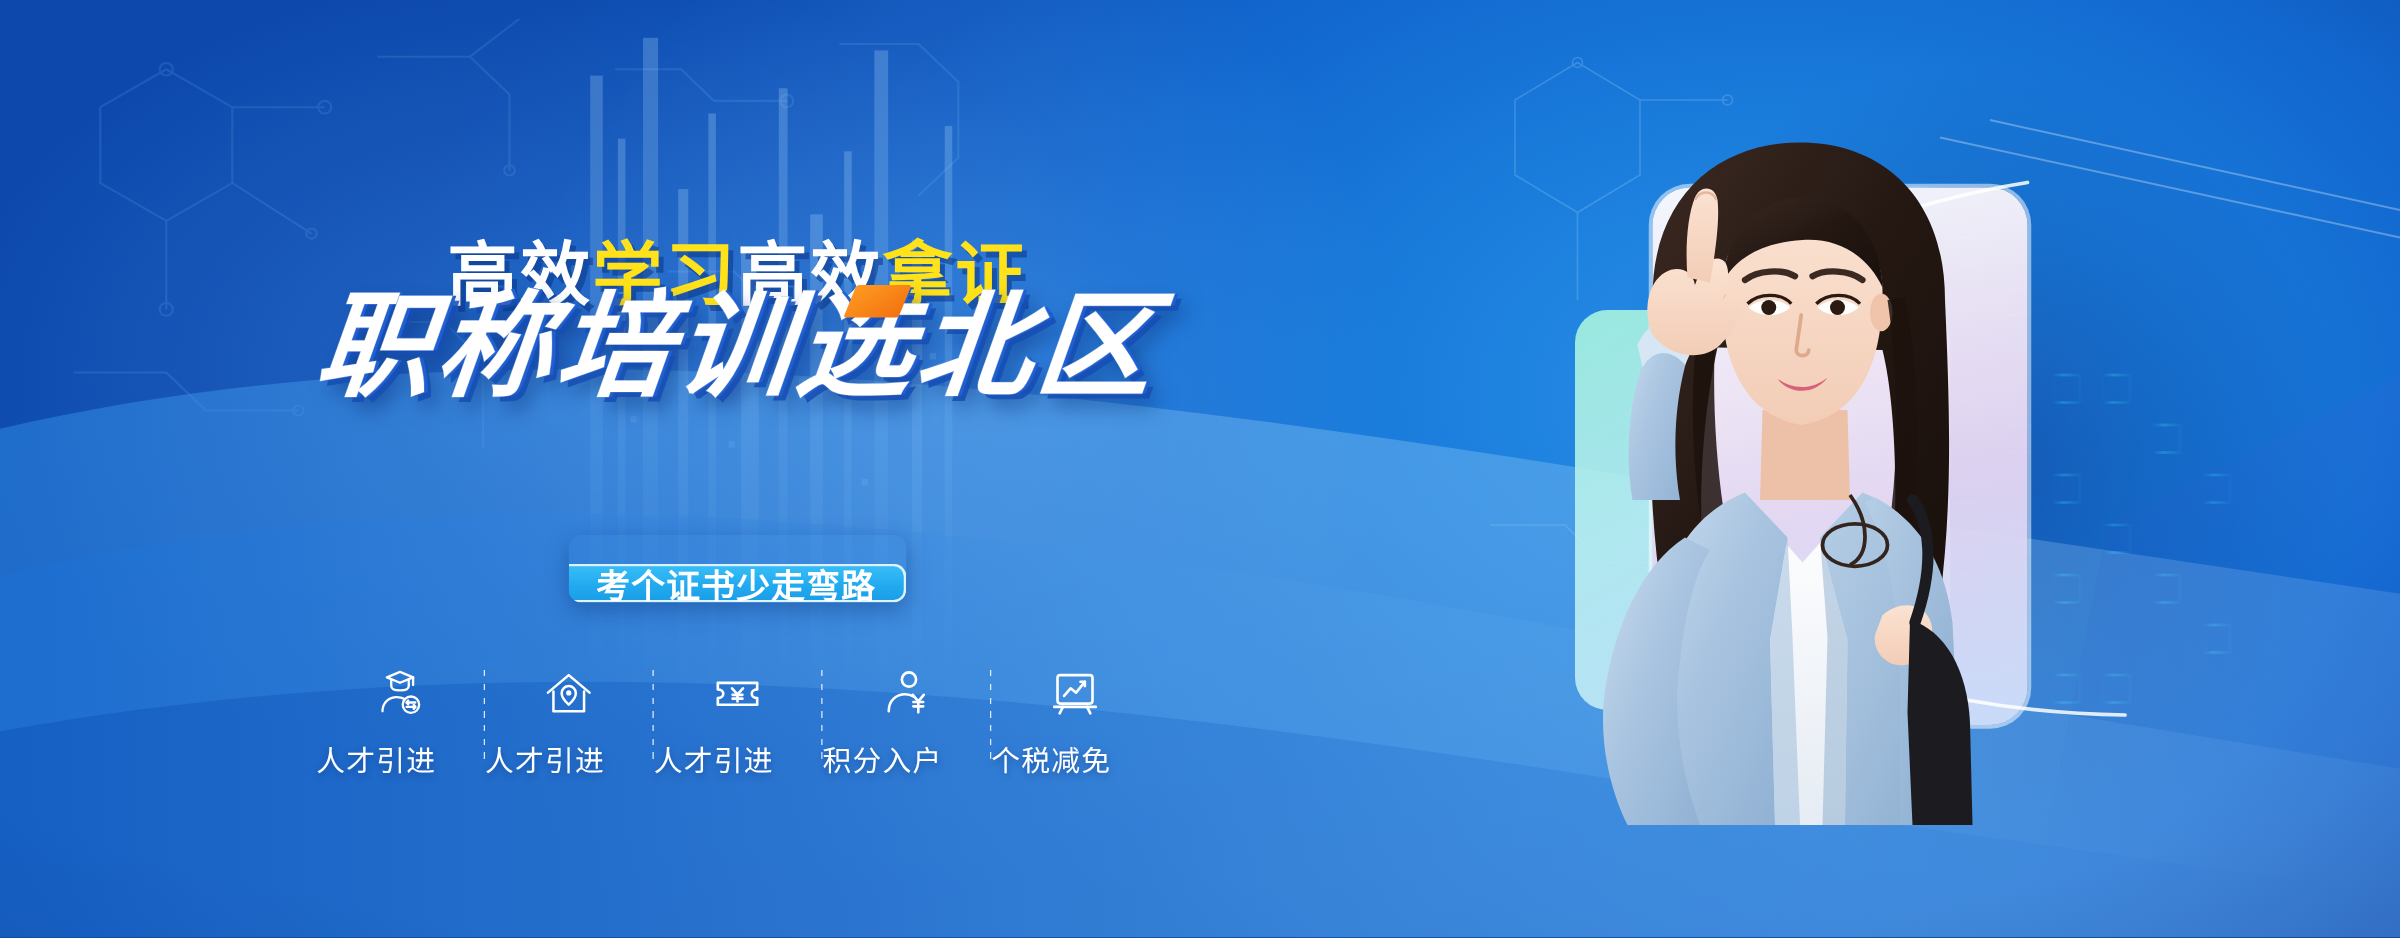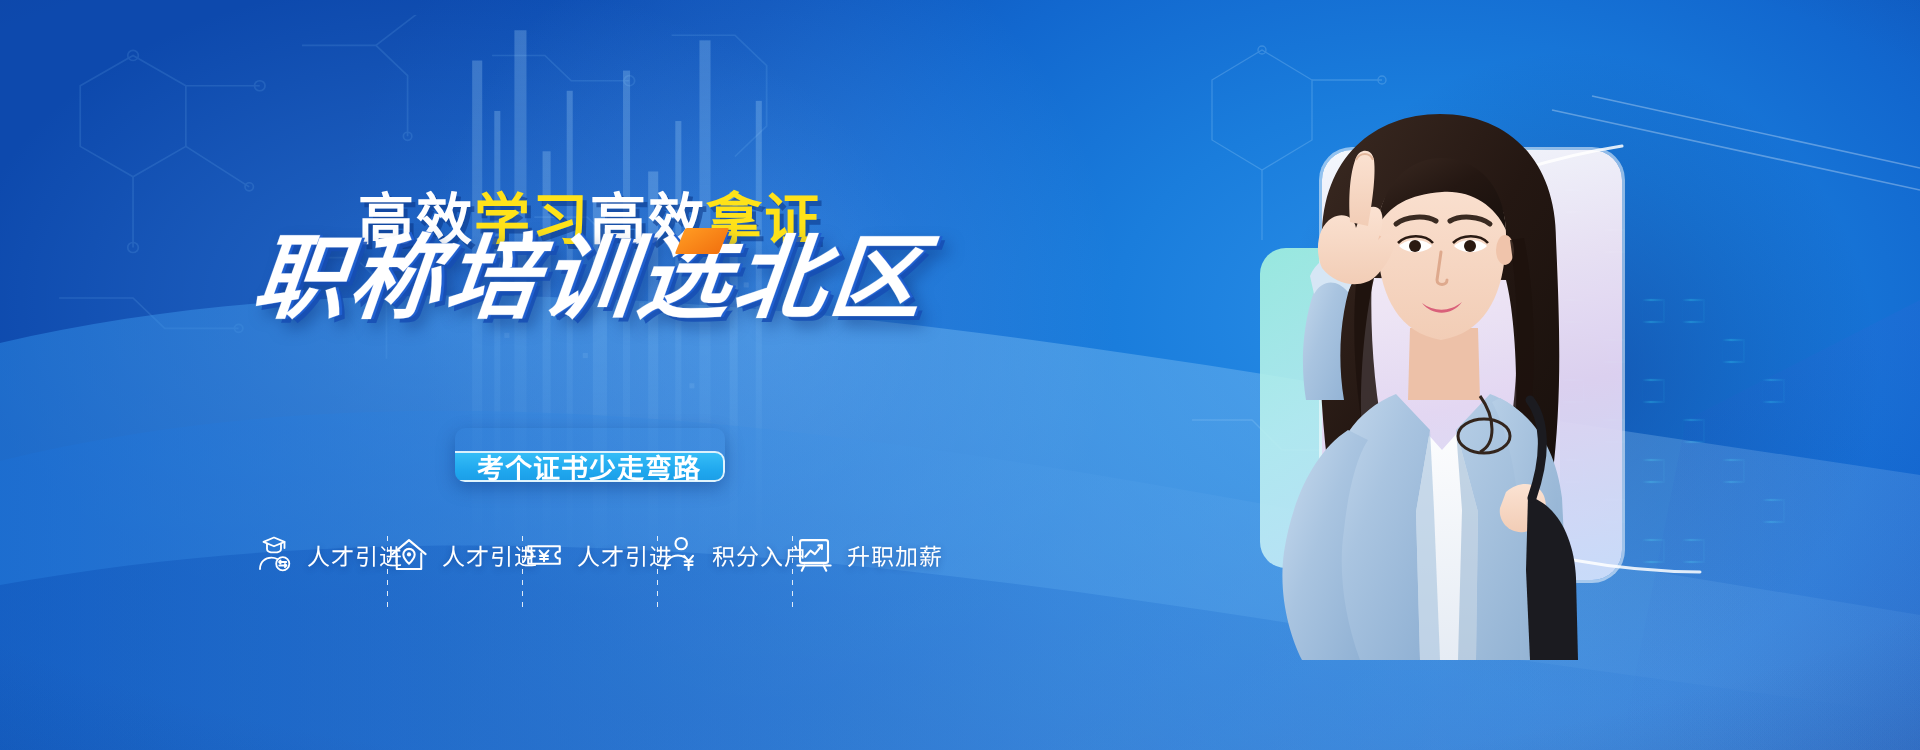--- a/index.html
+++ b/index.html
@@ -126,21 +126,21 @@
     border:2px solid rgba(255,255,255,.85);
     border-left:none;
     border-top-right-radius:10px;border-bottom-right-radius:10px;margin-top:23px;
   }
 
   .features{
     position:absolute;left:0;top:532px;width:1180px;
     display:flex;justify-content:center;align-items:flex-start;
   }
   .feature{
-    width:134px;display:flex;flex-direction:row;align-items:center;gap:12px;
+    width:134px;display:flex;flex-direction:column;gap:12px;
   }
   .feature .ico{height:46px;display:flex;align-items:center;justify-content:center;}
   .feature .lbl{
     color:#ffffff;font-size:23px;letter-spacing:1px;white-space:nowrap;
     text-shadow:0 2px 6px rgba(8,46,120,.45);
   }
   .divider{
     width:1px;height:74px;margin-top:4px;
     background:repeating-linear-gradient(to bottom,rgba(255,255,255,.85) 0 5px,rgba(255,255,255,0) 5px 11px);
   }
@@ -500,18 +500,18 @@
       <div class="feature">
         <span class="ico">
           <svg width="42" height="42" viewBox="0 0 48 48" fill="none" stroke="#ffffff" stroke-width="2.4" stroke-linecap="round" stroke-linejoin="round">
             <rect x="8" y="7" width="32" height="26" rx="2.5"></rect>
             <path d="M14 26 L20 19 L25 23 L33 13"></path>
             <path d="M29 13 H33 V17"></path>
             <path d="M5 36 H43"></path>
             <path d="M13 36 L10 42 M35 36 L38 42"></path>
           </svg>
         </span>
-        <span class="lbl">升职加薪</span>
+        <span class="lbl">个税减免</span>
       </div>
 
     </div>
   </div>
 </div>
 
 </body></html>

